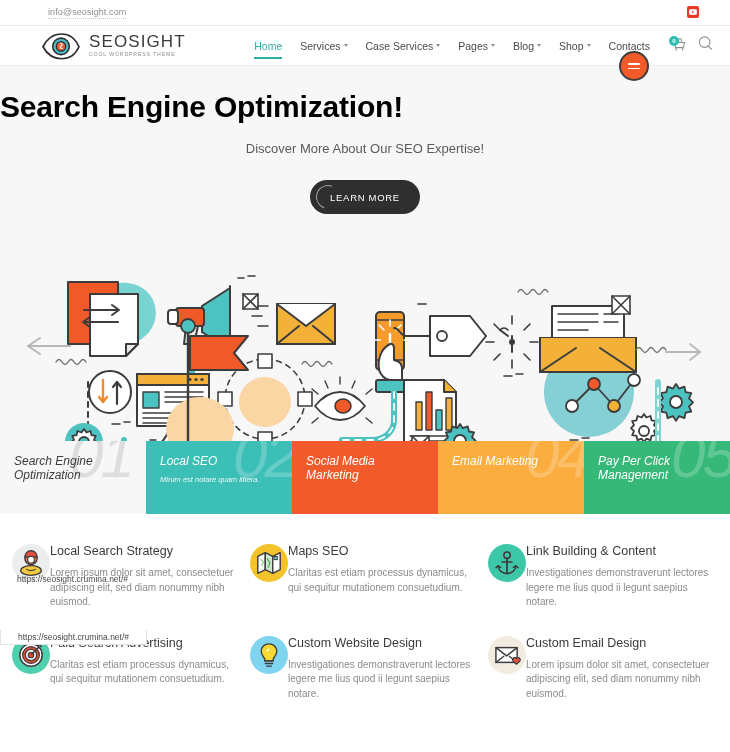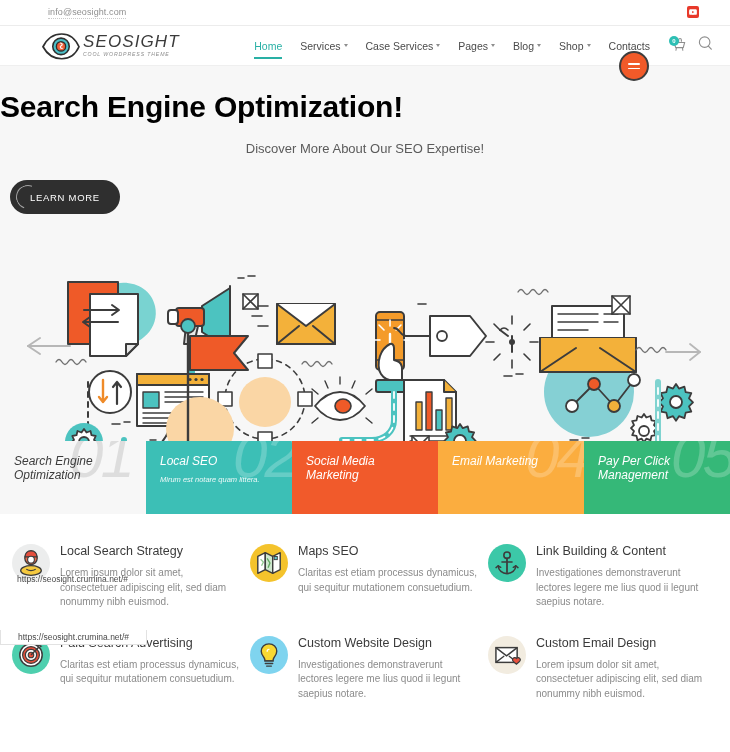--- a/index.html
+++ b/index.html
@@ -46,21 +46,21 @@
   .header {
     height:40px;
     display:flex;
     align-items:center;
     padding:0 16px 0 40px;
     background:#fff;
     border-bottom:1px solid #efefef;
     position:relative;
     z-index:12;
   }
-  .logo { display:flex; align-items:center; gap:1px;font-style:italic; }
+  .logo { display:flex; align-items:center; gap:7px; }
   .logo-eye { width:42px; height:30px; flex:0 0 auto; }
   .logo-text-wrap { display:flex; flex-direction:column; justify-content:center; line-height:1; }
   .logo-title {
     font-size:17px; letter-spacing:1.1px; color:#3b3b3b; font-weight:400;
   }
   .logo-sub {
     font-size:5.2px; letter-spacing:.85px; color:#8d8d8d; margin-top:2px;
   }
 
   .nav { display:flex; align-items:center; margin-left:auto; gap:0; }
@@ -127,21 +127,21 @@
     font-weight:700;
     color:#000000;
     letter-spacing:-.2px;
   }
   .hero-sub {
     text-align:center;
     font-size:13px;
     color:#5b5b5b;
     margin-top:17px;
   }
-  .hero-btn-wrap { display:flex; justify-content:flex-start; margin-top:24px;padding-left:10px; }
+  .hero-btn-wrap { display:flex; justify-content:center; margin-top:24px; }
   .hero-btn {
     background:#2f2f2f;
     color:#fff;
     border:none;
     border-radius:22px;
     padding:0 20px;
     height:34px;
     min-width:88px;
     font-size:9.5px;
     letter-spacing:.7px;
@@ -205,21 +205,21 @@
   }
 
   
   .features {
     padding:28px 12px 0 12px;
     display:grid;
     grid-template-columns:repeat(3, 1fr);
     grid-row-gap:24px;
     grid-column-gap:8px;
   }
-  .feature { display:flex; gap:10px; align-items:flex-start; }
+  .feature { display:flex; align-items:flex-start; }
   .f-icon {
     width:38px; height:38px; border-radius:50%;
     flex:0 0 38px;
     display:flex; align-items:center; justify-content:center;
     margin-top:2px;
   }
   .f-body { padding-top:1px; }
   .f-title {
     font-size:12.5px;
     color:#3a3a3a;

